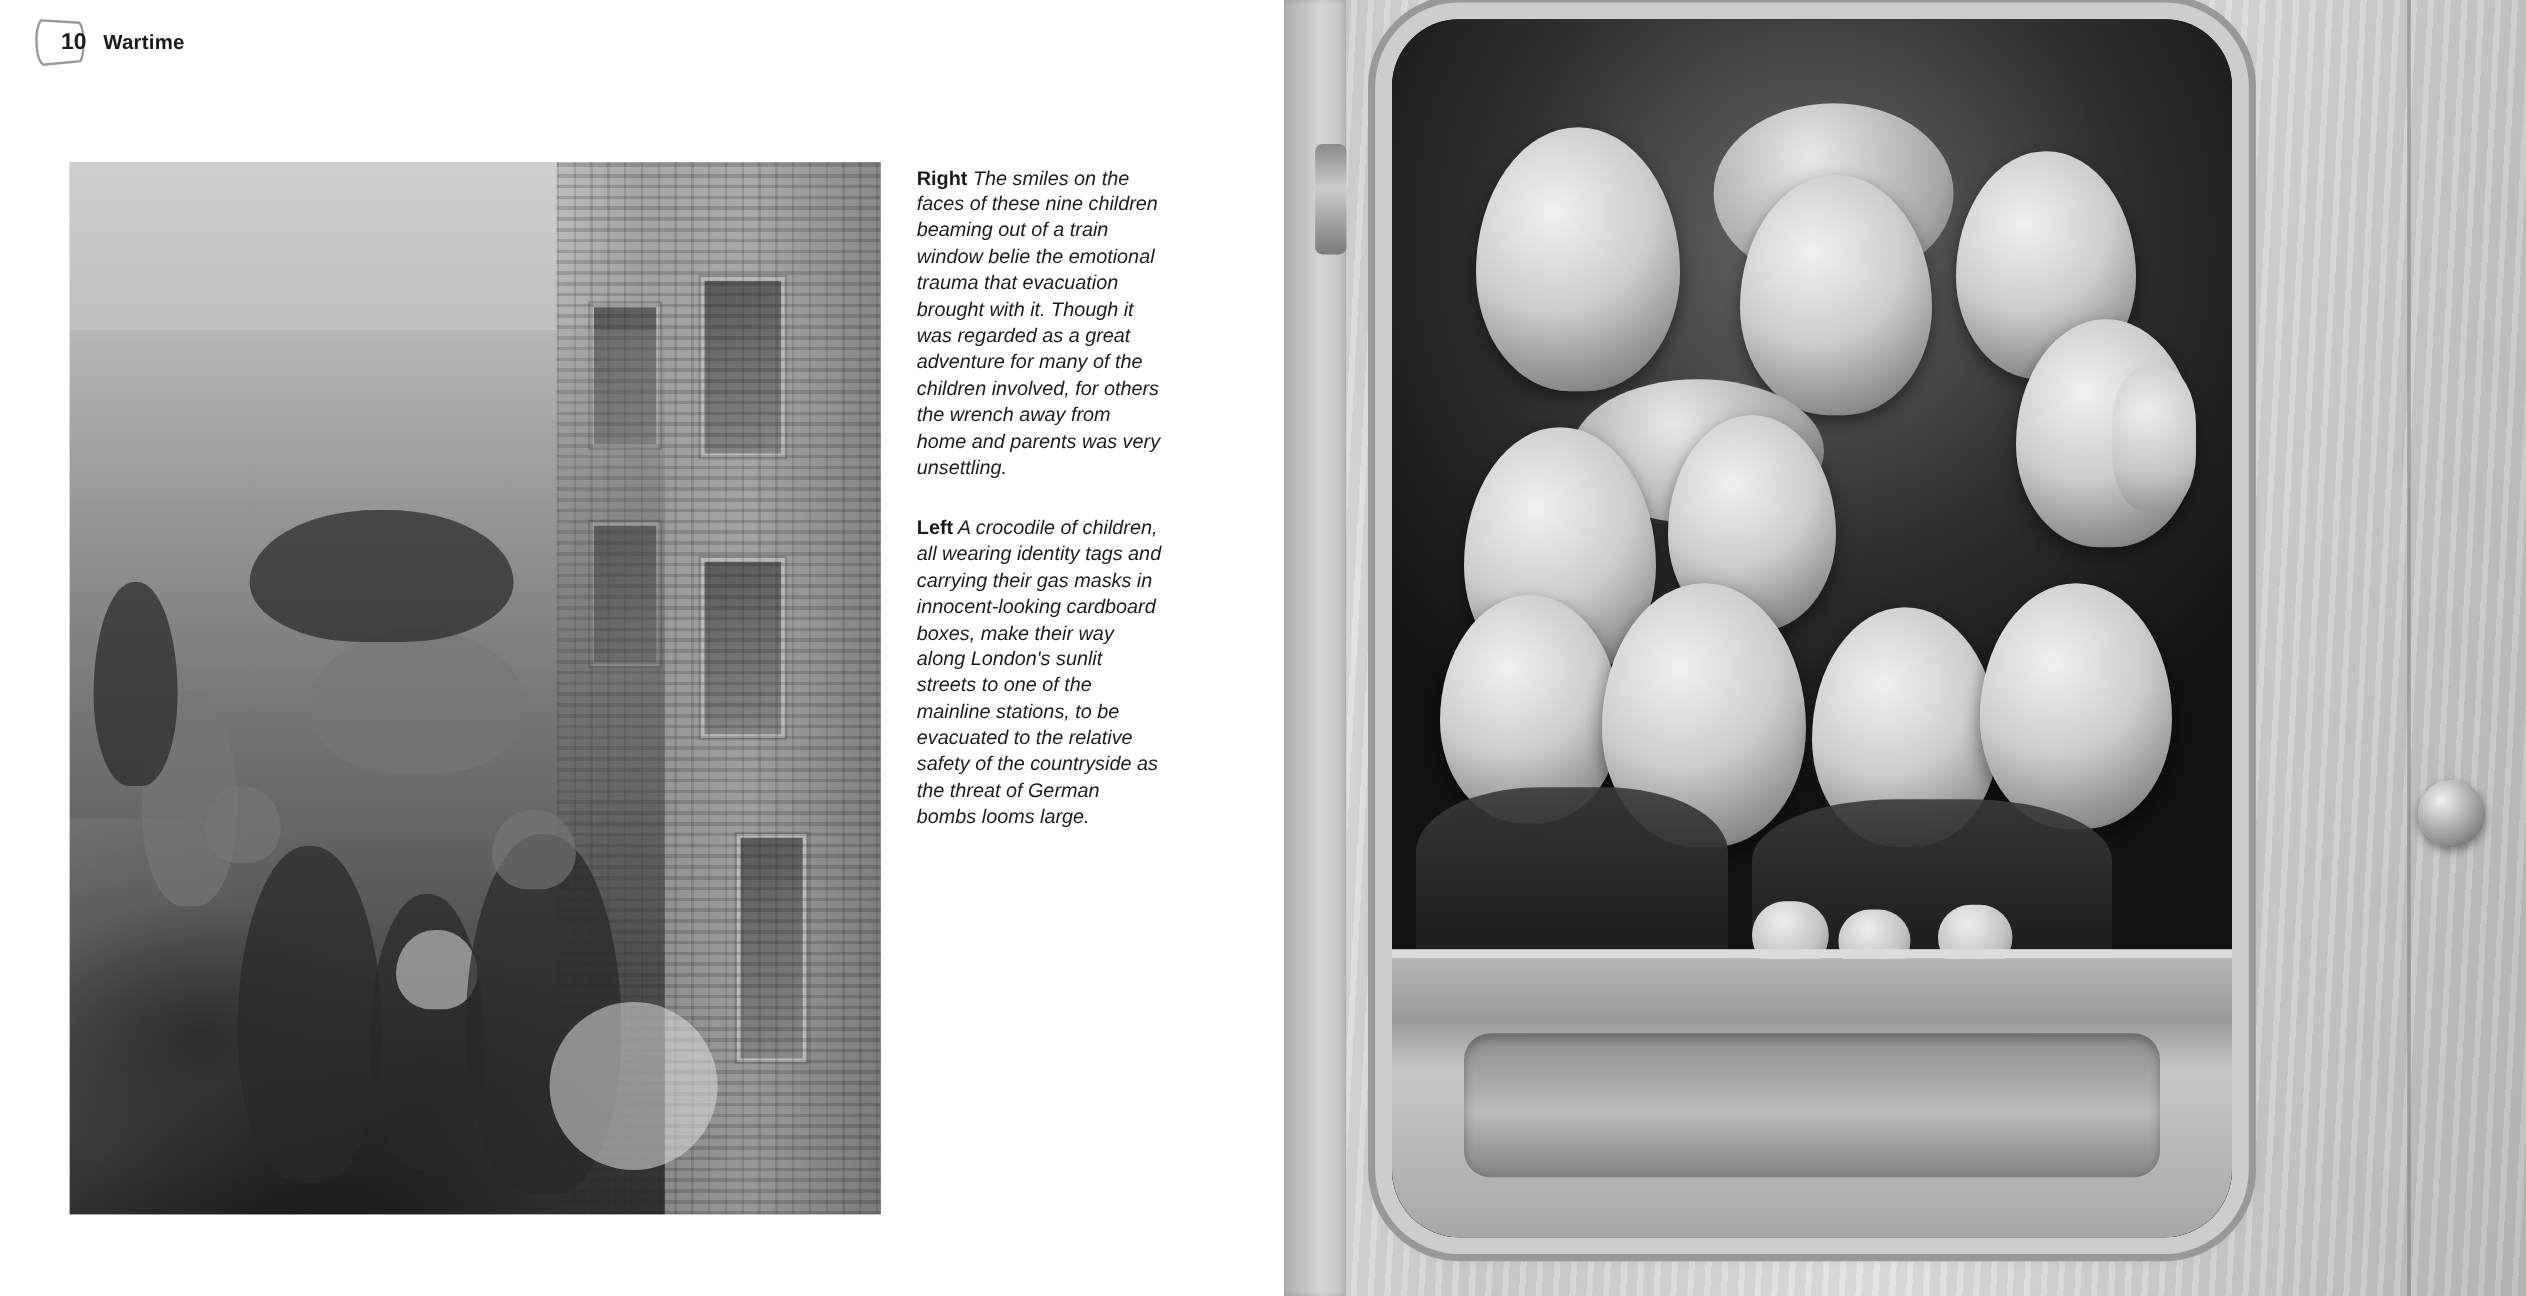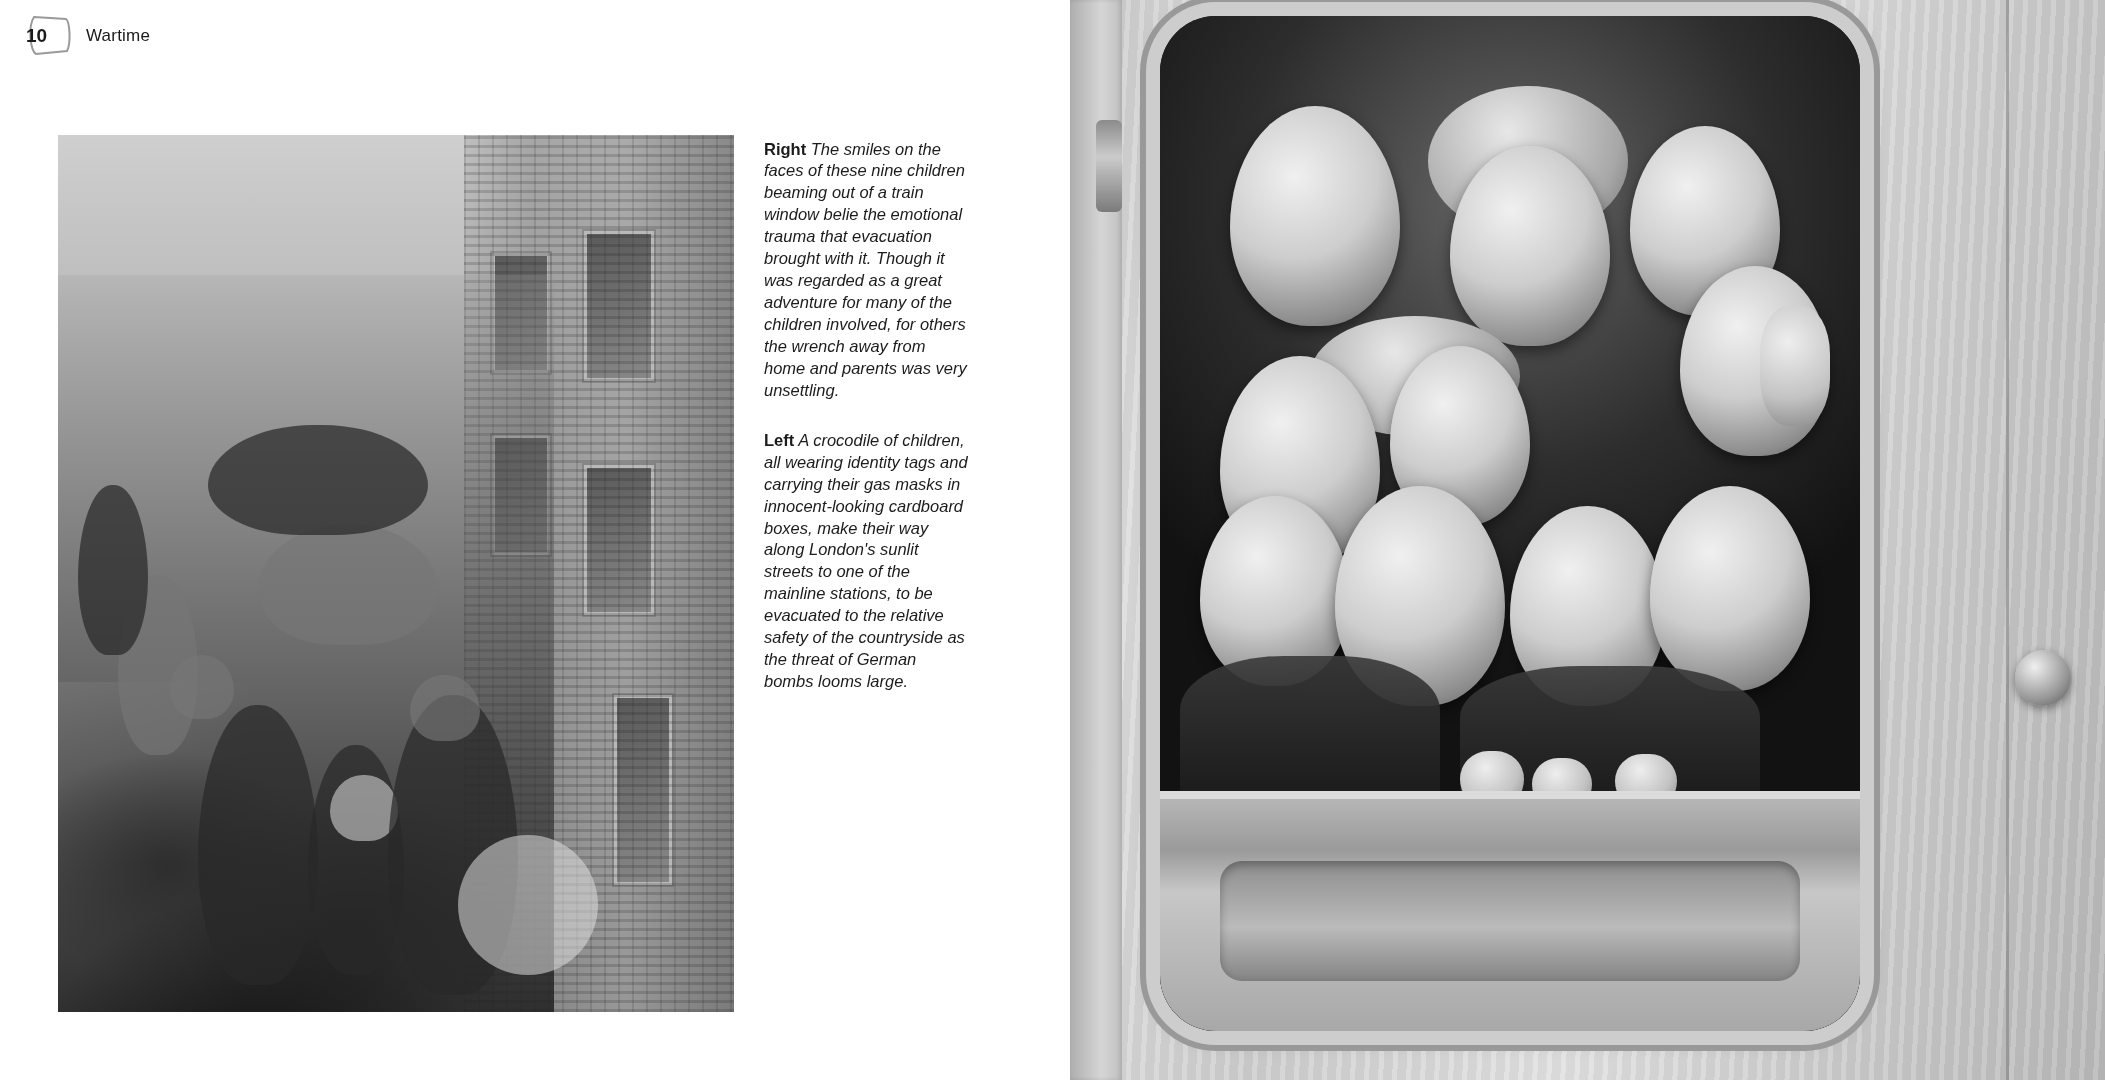--- a/index.html
+++ b/index.html
@@ -35,33 +35,33 @@
     display: flex;
     align-items: center;
     gap: 14px;
   }
   .folio-badge {
     position: relative;
     width: 46px;
     height: 44px;
     display: flex;
     align-items: center;
-    justify-content: flex-start;
+    justify-content: flex-end;
   }
   .folio-badge svg { position: absolute; top: 0; left: 0; }
   .folio-num {
     position: relative;
     font-size: 19px;
     font-weight: bold;
     color: #1a1a1a;
     letter-spacing: 0px;
   }
   .folio-title {
     font-size: 17px;
-    font-weight: normal;
+    font-weight: bold;
     color: #1a1a1a;
     letter-spacing: 0.2px;
   }
 
   
   .photo-left {
     position: absolute;
     left: 58px;
     top: 135px;
     width: 676px;

